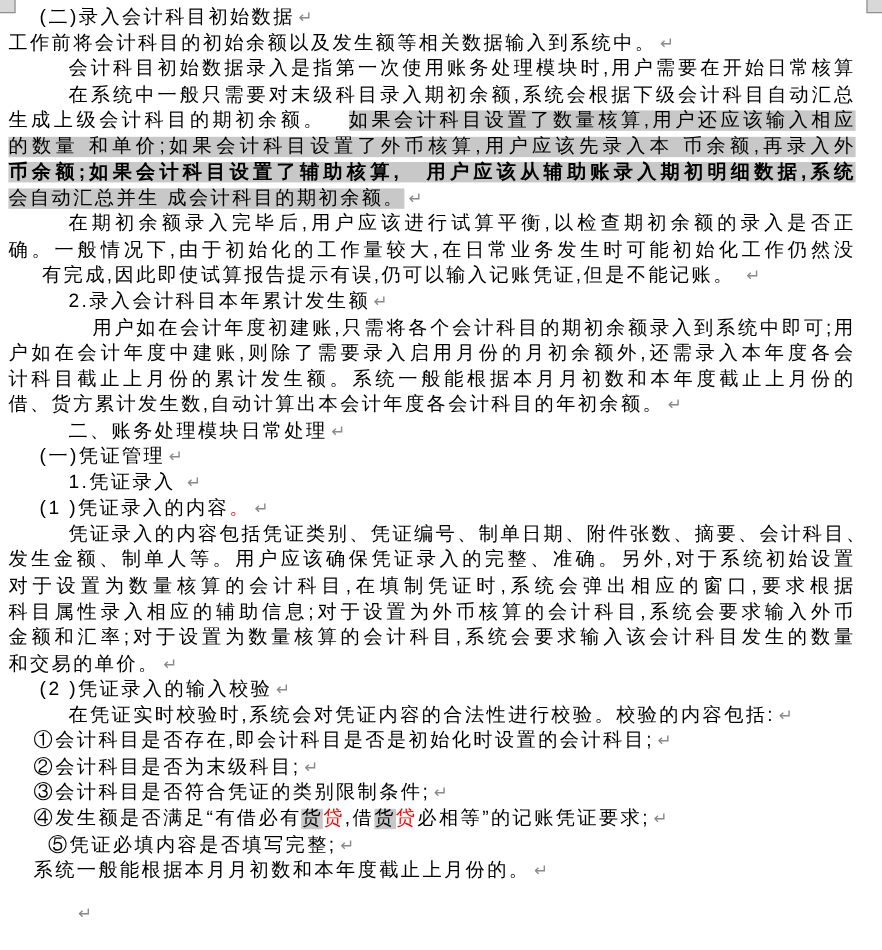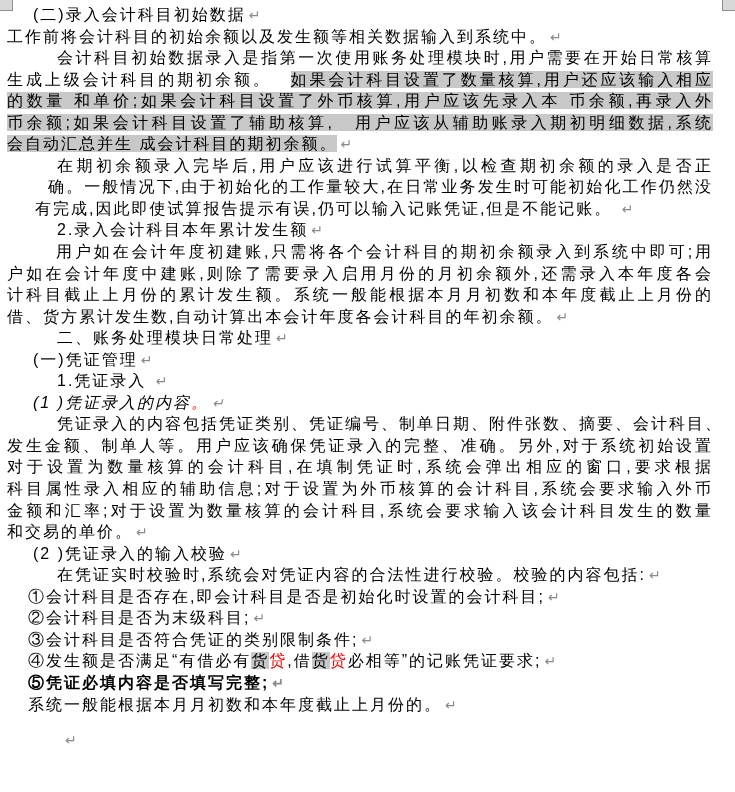--- a/index.html
+++ b/index.html
@@ -59,45 +59,46 @@
 </head>
 <body>
 
 <div class="page">
   <div class="corner-mark left"></div>
   <div class="corner-mark right"></div>
   <div class="doc-body">
       <div class="line" style="padding-left: 33px;"><span>(二)录入会计科目初始数据</span><span class="pilcrow">↵</span></div>
       <div class="line" style="padding-left: 7px;"><span>工作前将会计科目的初始余额以及发生额等相关数据输入到系统中。</span><span class="pilcrow">↵</span></div>
       <div class="line j" style="padding-left: 57px;"><span>会计科目初始数据录入是指第一次使用账务处理模块时,用户需要在开始日常核算</span></div>
+      <div class="line j" style="padding-left: 57px;"><span>在系统中一般只需要对末级科目录入期初余额,系统会根据下级会计科目自动汇总</span></div>
       <div class="line j" style="padding-left: 7px;"><span>生成上级会计科目的期初余额。　</span><span class="hl">如果会计科目设置了数量核算,用户还应该输入相应</span></div>
       <div class="line j" style="padding-left: 7px;"><span class="hl">的数量 和单价;如果会计科目设置了外币核算,用户应该先录入本 币余额,再录入外</span></div>
-      <div class="line j" style="padding-left: 7px;"><span class="hl">币余额;如果会计科目设置了辅助核算,　用户应该从辅助账录入期初明细数据,系统</span></div>
+      <div class="line j" style="padding-left: 7px; font-weight: bold;"><span class="hl">币余额;如果会计科目设置了辅助核算,　用户应该从辅助账录入期初明细数据,系统</span></div>
       <div class="line" style="padding-left: 7px;"><span class="hl">会自动汇总并生 成会计科目的期初余额。</span><span class="pilcrow">↵</span></div>
       <div class="line j" style="padding-left: 57px;"><span>在期初余额录入完毕后,用户应该进行试算平衡,以检查期初余额的录入是否正</span></div>
-      <div class="line j" style="padding-left: 7px; margin-left: 41px;"><span>确。一般情况下,由于初始化的工作量较大,在日常业务发生时可能初始化工作仍然没</span></div>
+      <div class="line j" style="padding-left: 7px;"><span>确。一般情况下,由于初始化的工作量较大,在日常业务发生时可能初始化工作仍然没</span></div>
       <div class="line" style="padding-left: 7px; margin-left: 28px;"><span>有完成,因此即使试算报告提示有误,仍可以输入记账凭证,但是不能记账。 </span><span class="pilcrow">↵</span></div>
       <div class="line" style="padding-left: 57px;"><span>2.录入会计科目本年累计发生额</span><span class="pilcrow">↵</span></div>
-      <div class="line j" style="padding-left: 56px;"><span>用户如在会计年度初建账,只需将各个会计科目的期初余额录入到系统中即可;用</span></div>
+      <div class="line j" style="padding-left: 77px;"><span>用户如在会计年度初建账,只需将各个会计科目的期初余额录入到系统中即可;用</span></div>
       <div class="line j" style="padding-left: 7px;"><span>户如在会计年度中建账,则除了需要录入启用月份的月初余额外,还需录入本年度各会</span></div>
       <div class="line j" style="padding-left: 7px;"><span>计科目截止上月份的累计发生额。系统一般能根据本月月初数和本年度截止上月份的</span></div>
       <div class="line" style="padding-left: 7px;"><span>借、货方累计发生数,自动计算出本会计年度各会计科目的年初余额。</span><span class="pilcrow">↵</span></div>
       <div class="line" style="padding-left: 57px;"><span>二、账务处理模块日常处理</span><span class="pilcrow">↵</span></div>
       <div class="line" style="padding-left: 33px;"><span>(一)凭证管理</span><span class="pilcrow">↵</span></div>
       <div class="line" style="padding-left: 57px;"><span>1.凭证录入 </span><span class="pilcrow">↵</span></div>
-      <div class="line" style="padding-left: 33px; font-style: italic;"><span>(1 )凭证录入的内容</span><span class="red">。</span><span class="pilcrow">↵</span></div>
+      <div class="line" style="padding-left: 33px;"><span>(1 )凭证录入的内容</span><span class="red">。</span><span class="pilcrow">↵</span></div>
       <div class="line j" style="padding-left: 57px;"><span>凭证录入的内容包括凭证类别、凭证编号、制单日期、附件张数、摘要、会计科目、</span></div>
       <div class="line j" style="padding-left: 7px;"><span>发生金额、制单人等。用户应该确保凭证录入的完整、准确。另外,对于系统初始设置</span></div>
       <div class="line j" style="padding-left: 7px;"><span>对于设置为数量核算的会计科目,在填制凭证时,系统会弹出相应的窗口,要求根据</span></div>
       <div class="line j" style="padding-left: 7px;"><span>科目属性录入相应的辅助信息;对于设置为外币核算的会计科目,系统会要求输入外币</span></div>
       <div class="line j" style="padding-left: 7px;"><span>金额和汇率;对于设置为数量核算的会计科目,系统会要求输入该会计科目发生的数量</span></div>
       <div class="line" style="padding-left: 7px;"><span>和交易的单价。</span><span class="pilcrow">↵</span></div>
       <div class="line" style="padding-left: 33px;"><span>(2 )凭证录入的输入校验</span><span class="pilcrow">↵</span></div>
       <div class="line" style="padding-left: 57px;"><span>在凭证实时校验时,系统会对凭证内容的合法性进行校验。校验的内容包括:</span><span class="pilcrow">↵</span></div>
       <div class="line" style="padding-left: 28px;"><span>①会计科目是否存在,即会计科目是否是初始化时设置的会计科目;</span><span class="pilcrow">↵</span></div>
       <div class="line" style="padding-left: 28px;"><span>②会计科目是否为末级科目;</span><span class="pilcrow">↵</span></div>
       <div class="line" style="padding-left: 28px;"><span>③会计科目是否符合凭证的类别限制条件;</span><span class="pilcrow">↵</span></div>
       <div class="line" style="padding-left: 28px;"><span>④发生额是否满足“有借必有</span><span class="hl">货</span><span class="red">贷</span><span>,借</span><span class="hl">货</span><span class="red">贷</span><span>必相等”的记账凭证要求;</span><span class="pilcrow">↵</span></div>
-      <div class="line" style="padding-left: 28px; font-weight: bold;"><span>⑤凭证必填内容是否填写完整;</span><span class="pilcrow">↵</span></div>
+      <div class="line" style="padding-left: 40px;"><span>⑤凭证必填内容是否填写完整;</span><span class="pilcrow">↵</span></div>
       <div class="line" style="padding-left: 28px;"><span>系统一般能根据本月月初数和本年度截止上月份的。</span><span class="pilcrow">↵</span></div>
       <div class="line" style="padding-left: 62px; margin-top: 14px;"><span class="pilcrow">↵</span></div>
     </div>
 </div>
 
 </body></html>

